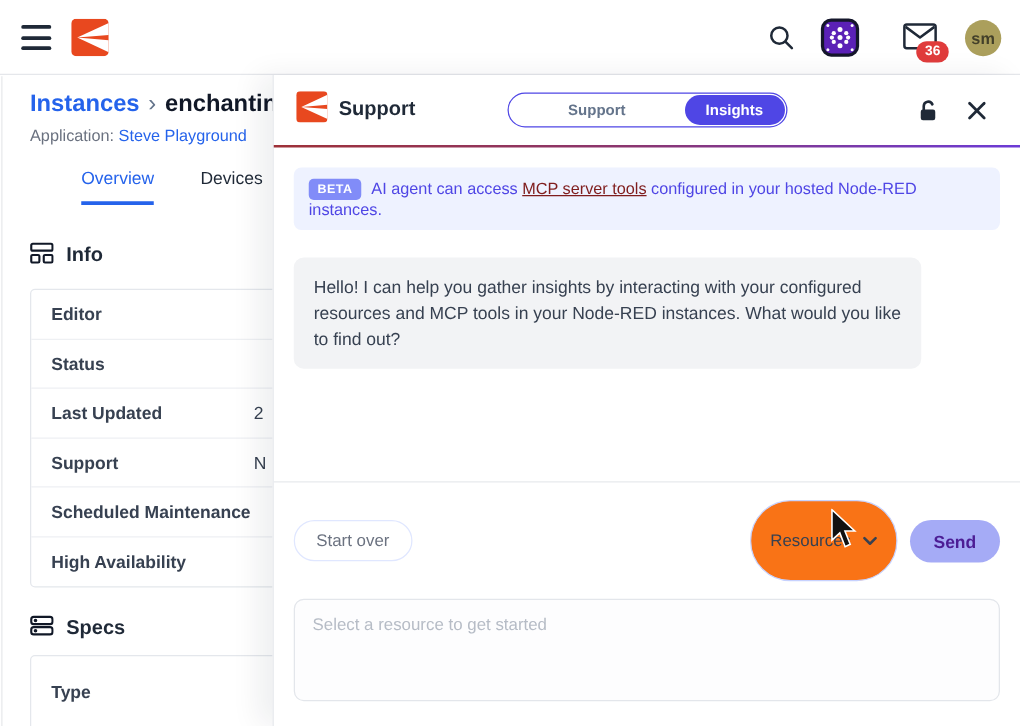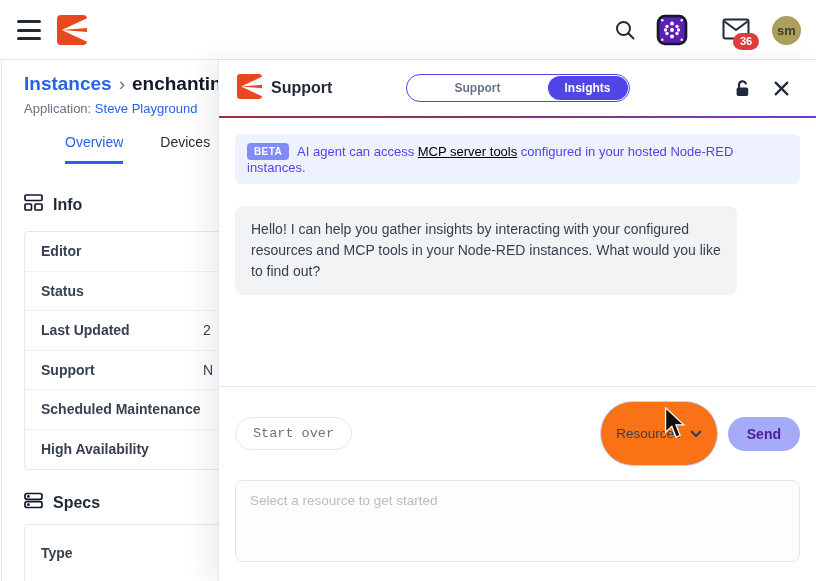--- a/index.html
+++ b/index.html
@@ -55,26 +55,26 @@
   .toggle { position:absolute; left:50%; top:50%; transform:translate(-50%,-50%); display:flex; align-items:center; border:1.5px solid #4F46E5; border-radius:16px; background:#fff; padding:1px; cursor:pointer; }
   .toggle-opt { padding:5px 17px; font-size:12px; font-weight:700; color:#64748B; border-radius:999px;margin-left:30px; }
   .toggle-opt.active { background:#4F46E5; color:#fff; }
   .panel-actions { margin-left:auto; display:flex; gap:20px; align-items:center; }
   .icon-btn { cursor:pointer; display:flex; align-items:center; }
   .gradient-bar { height:2px; flex:0 0 auto; background:linear-gradient(90deg,#9E3138 0%,#8B3670 48%,#6C3BD6 100%); }
 
   .panel-body { flex:1; display:flex; flex-direction:column; padding:16px 16px 0; overflow:hidden; }
   .beta-banner { background:#EEF2FF; border-radius:6px; padding:9px 12px; font-size:13px; color:#4F46E5; flex:0 0 auto; }
   .beta-badge { display:inline-block; background:#818CF8; color:#fff; font-size:10px; font-weight:700; letter-spacing:.4px; padding:3px 7px; border-radius:4px; margin-right:8px; vertical-align:1px;text-align:right; }
-  .beta-link { color:#000000; text-decoration:underline; font-weight:500; cursor:pointer; }
+  .beta-link { color:#7f1d1d; text-decoration:underline; font-weight:500; cursor:pointer; }
   .chat-bubble { margin-top:22px; background:#F2F3F5; border-radius:8px; padding:13px 16px; font-size:14px; line-height:1.5; color:#374151; max-width:502px; align-self:flex-start; }
   .body-spacer { flex:1; }
 
   .panel-footer-row { flex:0 0 auto; border-top:1px solid #E8EAED; margin:0 -16px; padding:14px 16px 0; display:flex; align-items:center; }
-  .btn-start { border:1px solid #E0E7FF; background:#fff; color:#6B7280; border-radius:999px; padding:8px 17px; font-size:13.5px; font-family:Liberation Mono, monospace; cursor:pointer; }
+  .btn-start { border:1px solid #E0E7FF; background:#fff; color:#6B7280; border-radius:999px; padding:8px 17px; font-size:13.5px; font-family:Liberation Sans, sans-serif; cursor:pointer; }
   .footer-right { margin-left:auto; display:flex; gap:10px; align-items:center; }
   .btn-resources { border:1px solid #C7D2FE; background:#f97316; color:#374151; border-radius:999px; padding:24px 15px; font-size:13.5px; font-family:inherit; display:flex; align-items:center; gap:9px; cursor:pointer; }
   .btn-send { background:#A5ABF6; color:#4c1d95; border:none; border-radius:999px; padding:9px 19px; font-size:14px; font-weight:700; font-family:inherit; cursor:pointer; }
   .input-area { flex:0 0 auto; margin:14px 0 15px; }
   .input-area textarea { width:100%; height:82px; border:1px solid #E3E6EB; border-radius:8px; padding:12px 14px; font-family:"Liberation Sans",sans-serif; font-size:13.5px; color:#374151; resize:none; background:#FDFDFE; outline:none; }
   .input-area textarea::placeholder { color:#B6BCC6; }
 
   .cursor { position:absolute; left:664px; top:407px; z-index:50; pointer-events:none; }
 </style>
 </head>

